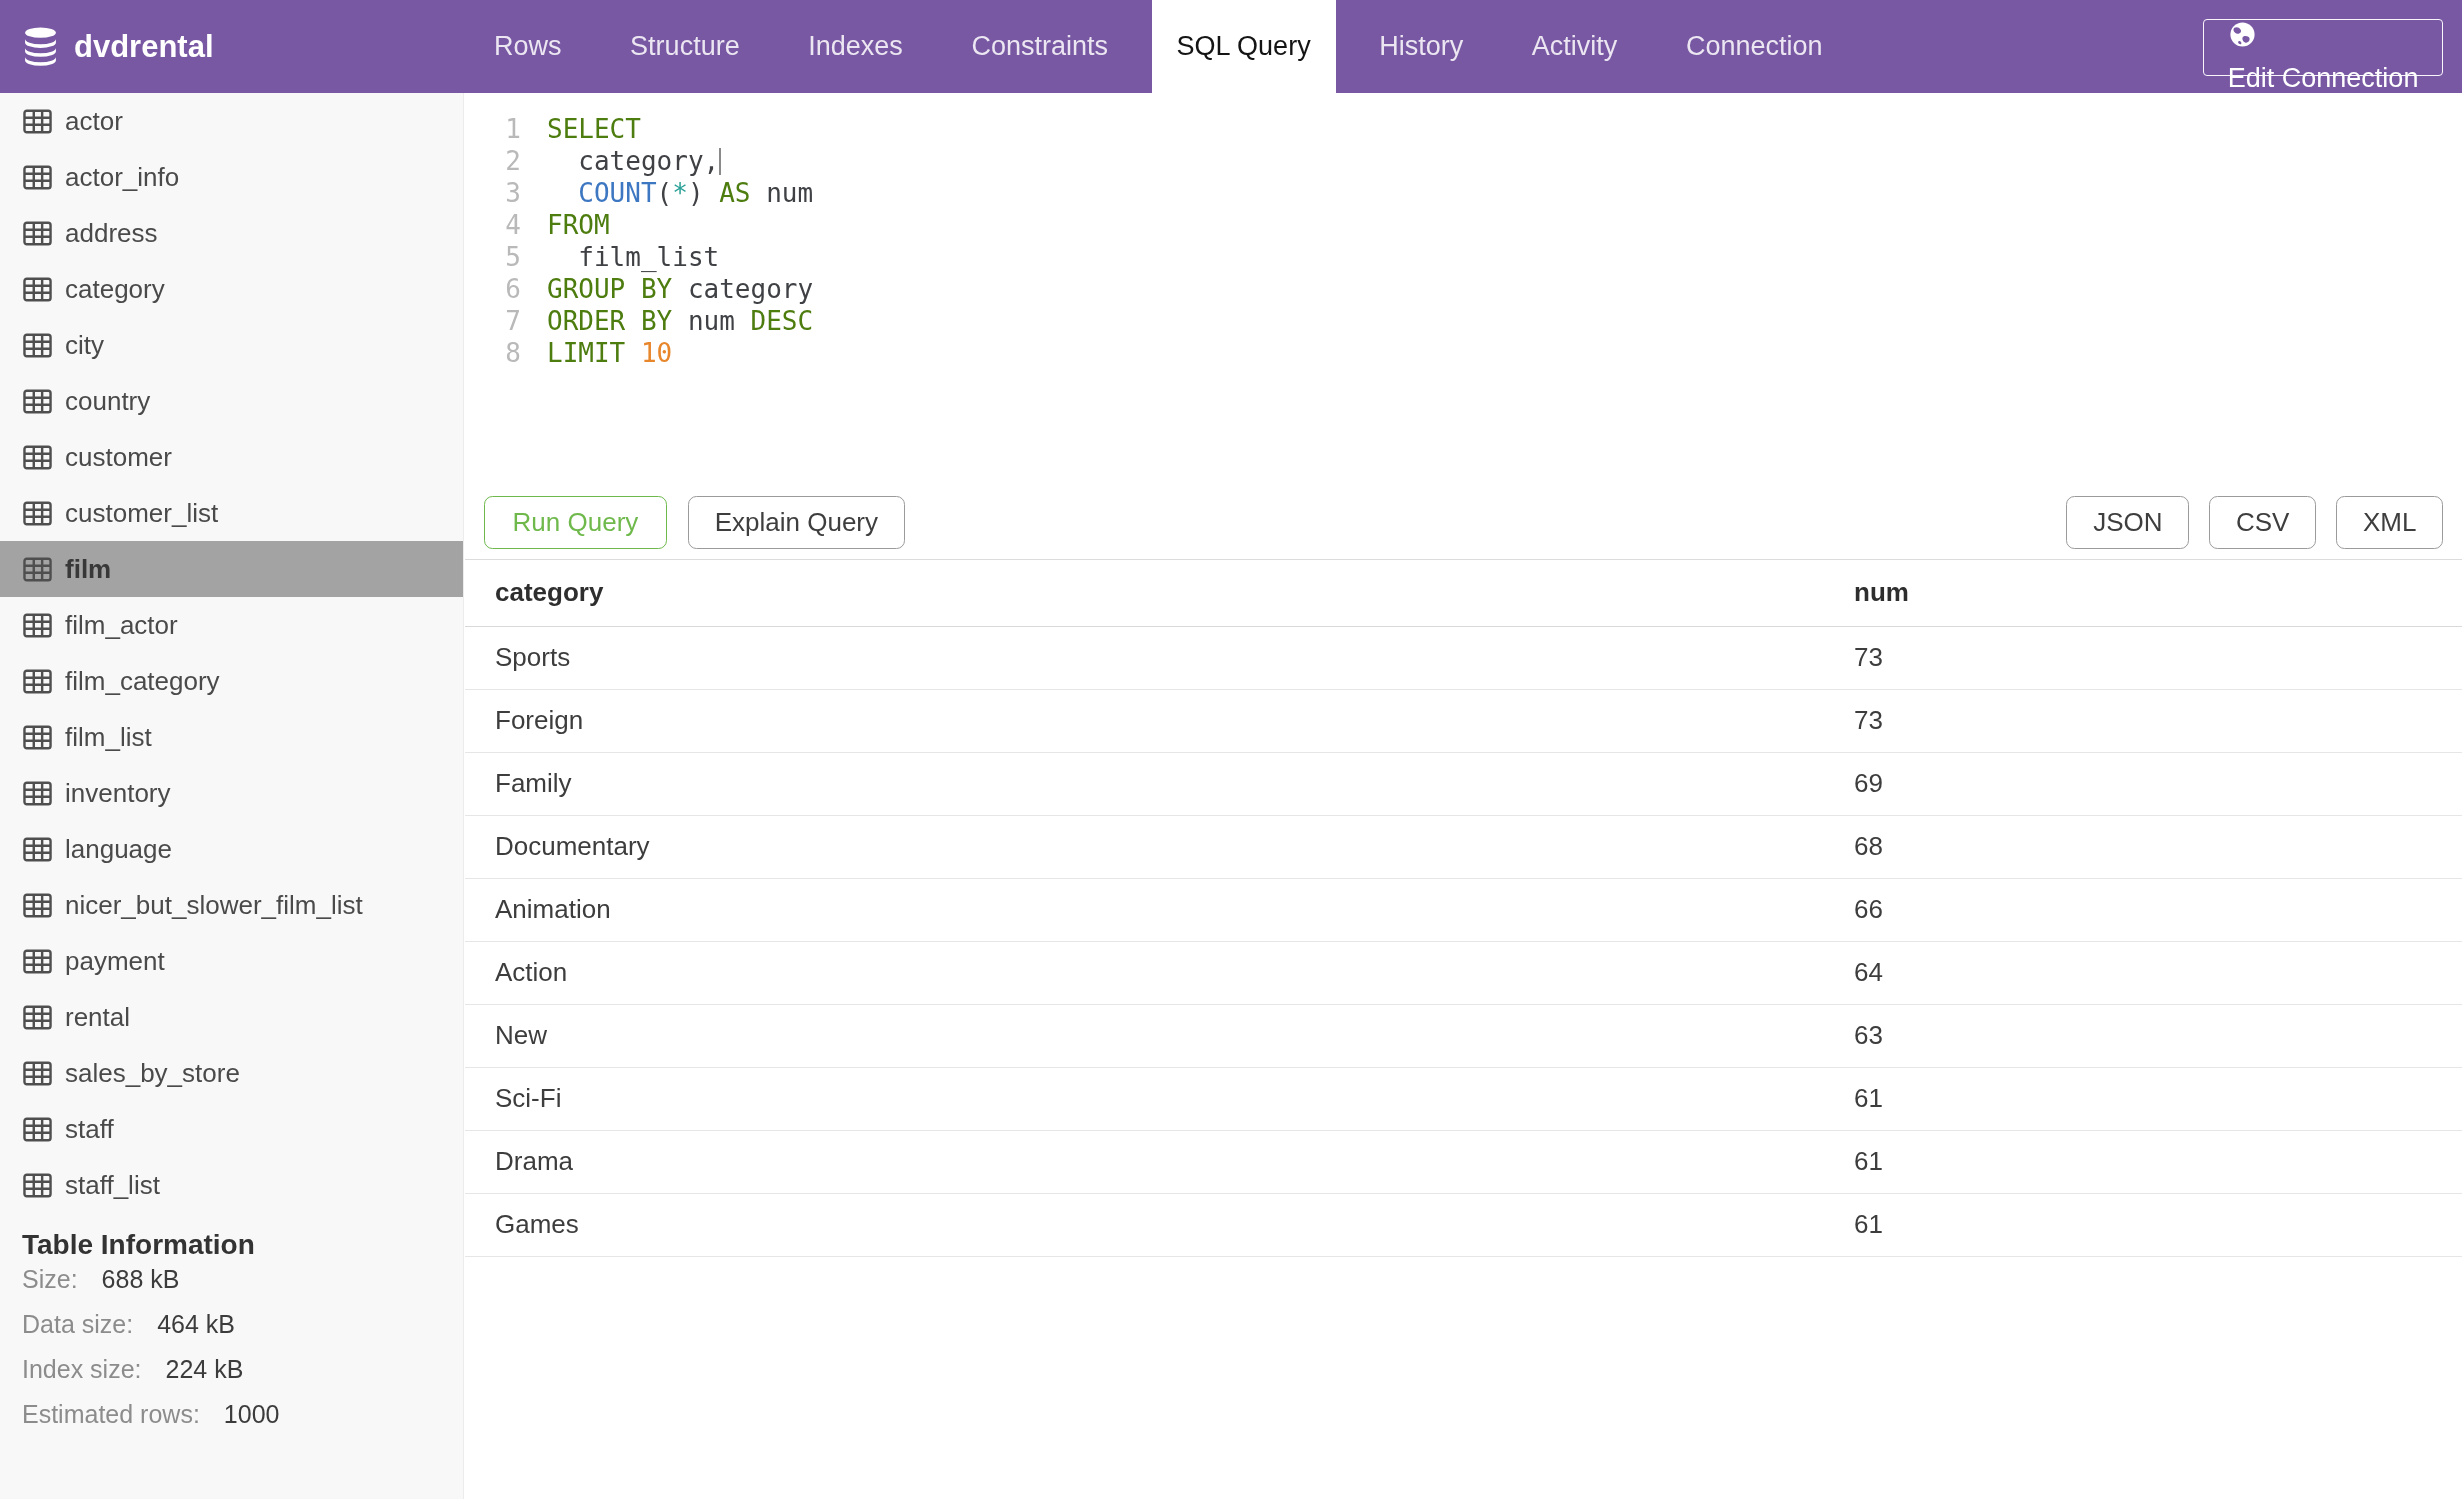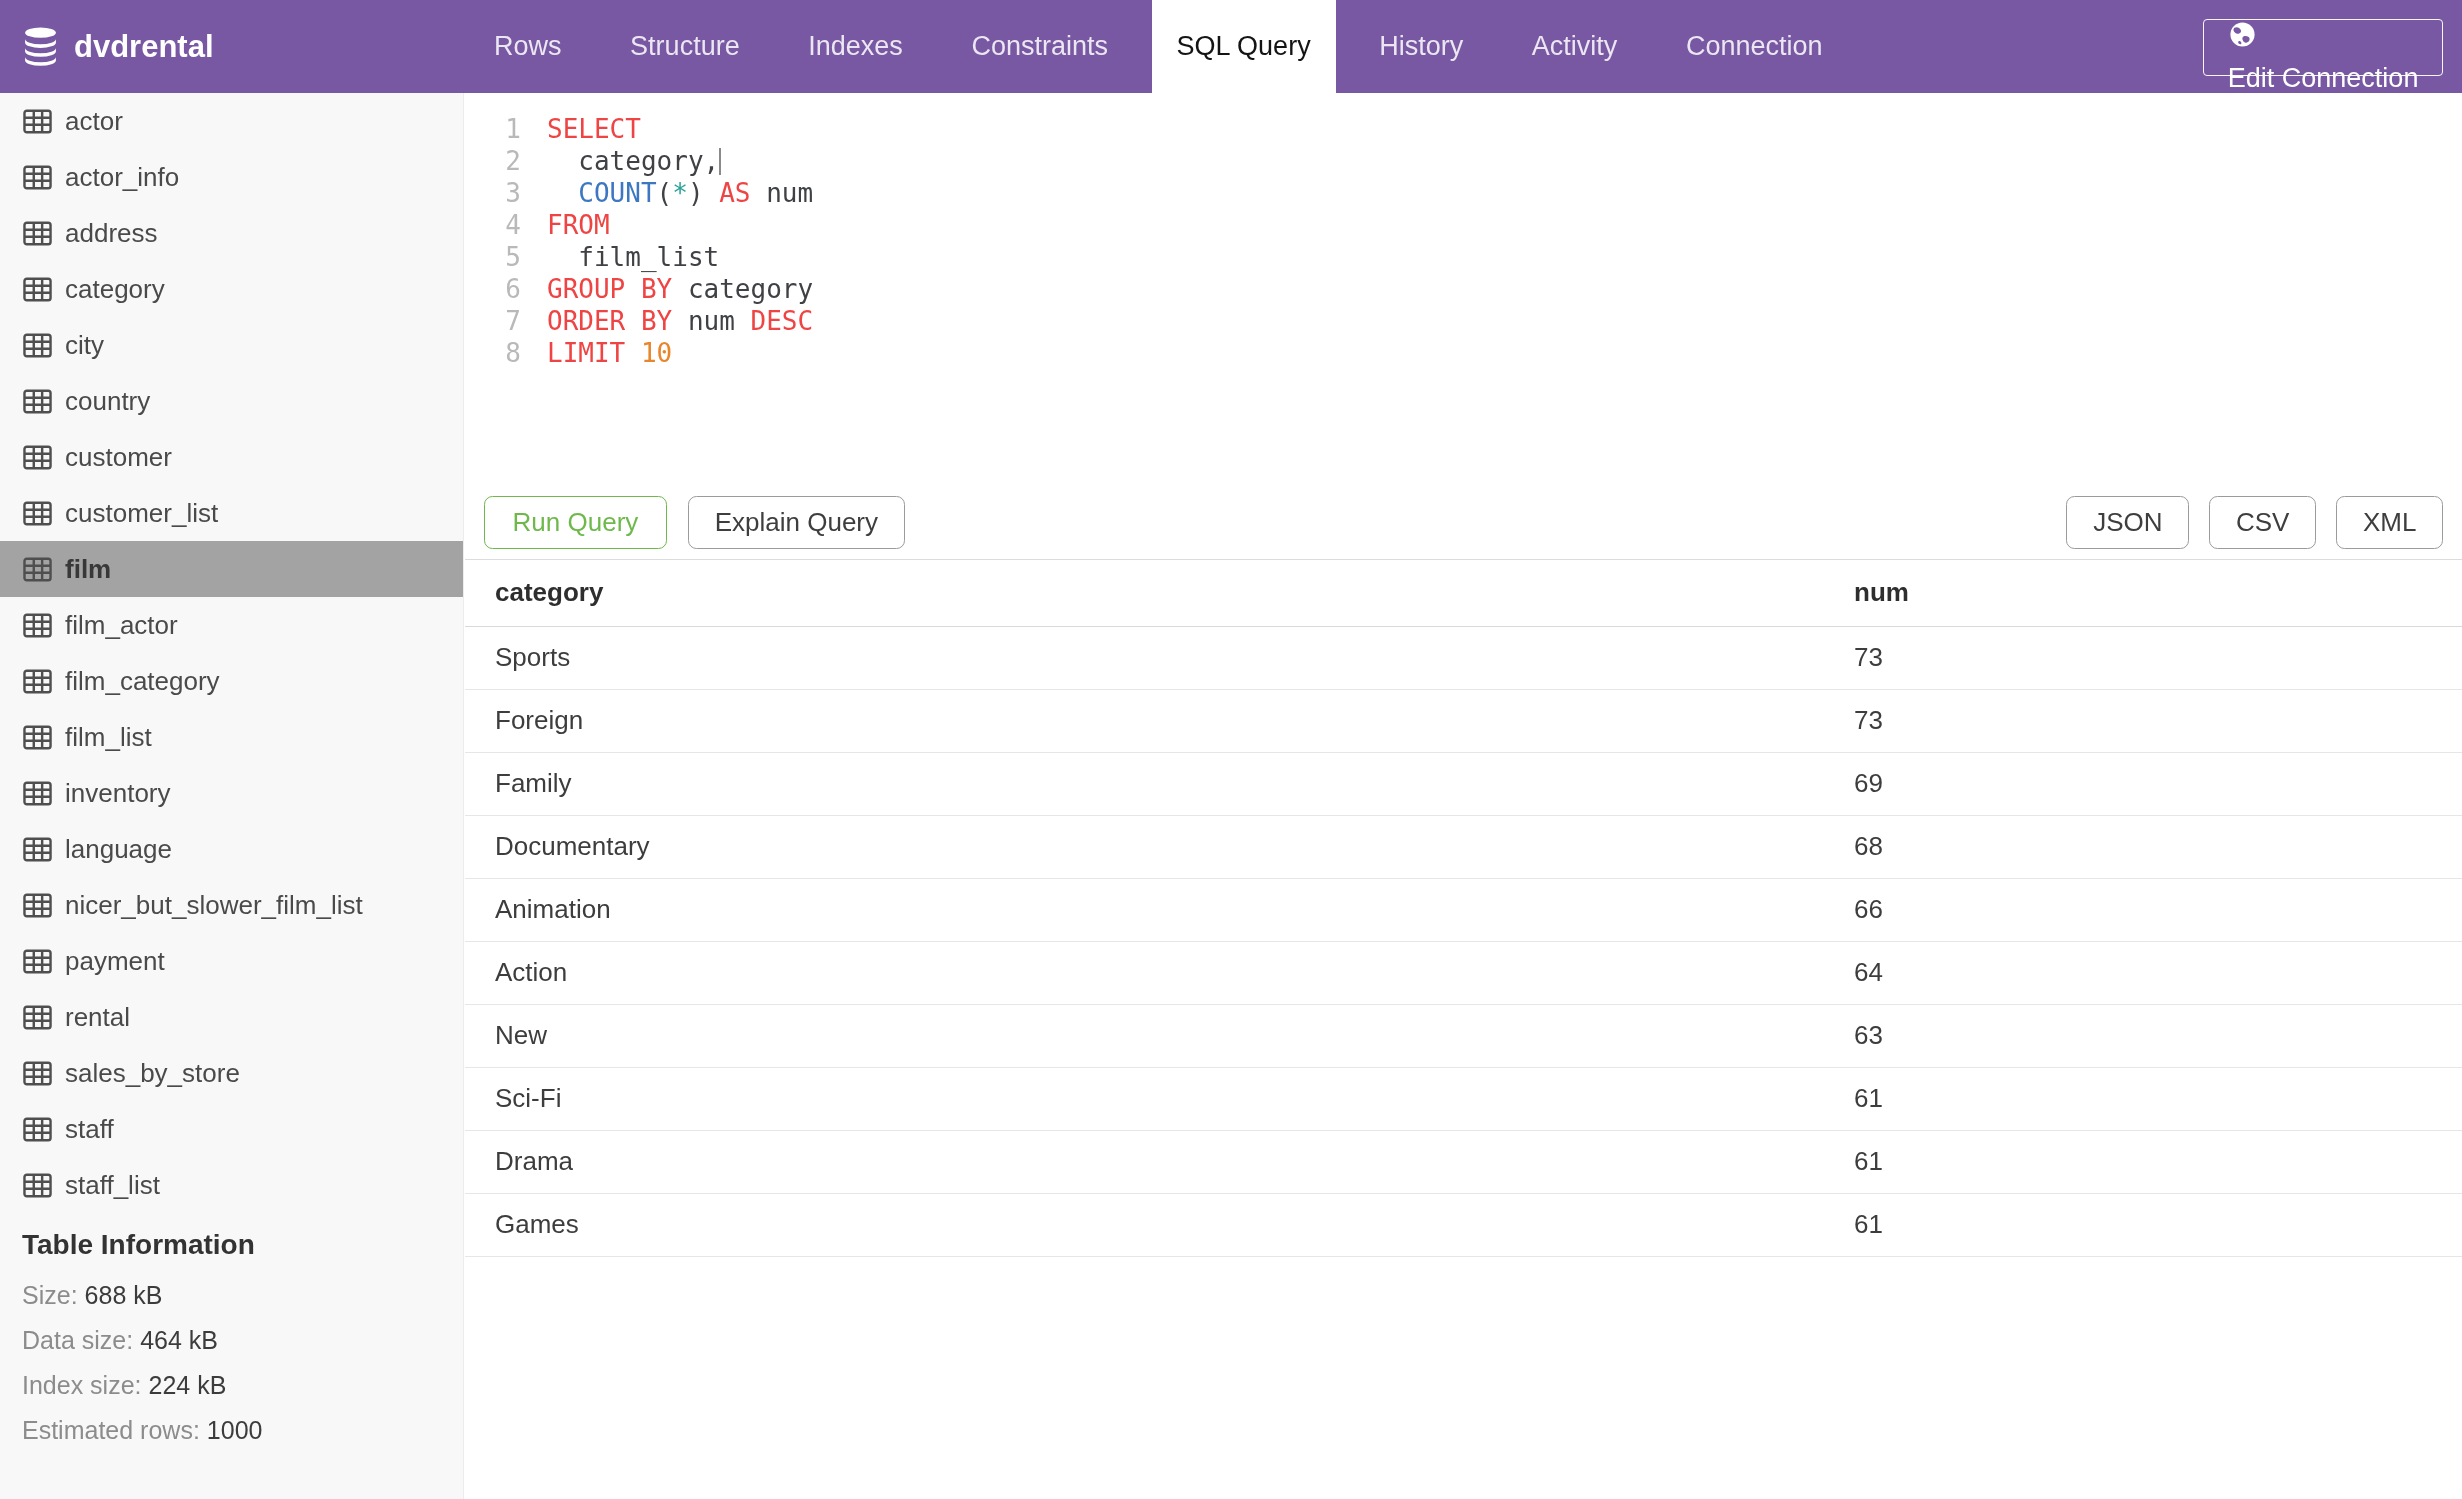--- a/index.html
+++ b/index.html
@@ -52,36 +52,36 @@
     white-space: nowrap;
   }
   .tbl-item.selected { background: #a3a3a3; font-weight: bold; color: #383838; }
   .tbl-item svg { flex: none; }
   .table-info { margin-top: 11px; }
   .ti-heading {
     height: 41px; display: flex; align-items: center; padding-left: 22px;
     font-size: 28px; font-weight: bold; color: #333333;
   }
   .ti-stat {
-    height: 45px; display: flex; align-items: flex-end; padding-left: 22px;
-    font-size: 25px; color: #8c8c8c; gap: 7px; white-space: nowrap;
+    height: 45px; display: flex; align-items: flex-start; padding-left: 22px;
+    font-size: 25px; color: #8c8c8c; gap: 24px; white-space: nowrap;
   }
   .ti-stat .val { color: #3c3c3c; }
 
   
   .main { position: absolute; top: 93px; left: 465px; right: 0; bottom: 0; background: #fff; }
 
   .editor { padding-top: 20.4px; cursor: text; }
   .code-line {
     display: flex; height: 32px; line-height: 32px;
     font-family: "DejaVu Sans Mono", monospace; font-size: 26px;
   }
   .gutter { width: 56px; flex: none; text-align: right; color: #b9b9b9; user-select: none; }
   .code { margin-left: 26px; white-space: pre; color: #3f4145; }
-  .tk-kw   { color: #ef4444; }
+  .tk-kw   { color: #4d7c0f; }
   .tk-fn   { color: #3d77c2; }
   .tk-star { color: #2aa198; }
   .tk-num  { color: #e8862b; margin-top: 29px; }
   .tk-plain{ color: #3f4145; }
   .caret {
     display: inline-block; width: 1.9px; height: 27px;
     background: #8a8a8a; vertical-align: -4.6px;
   }
 
   .toolbar {

